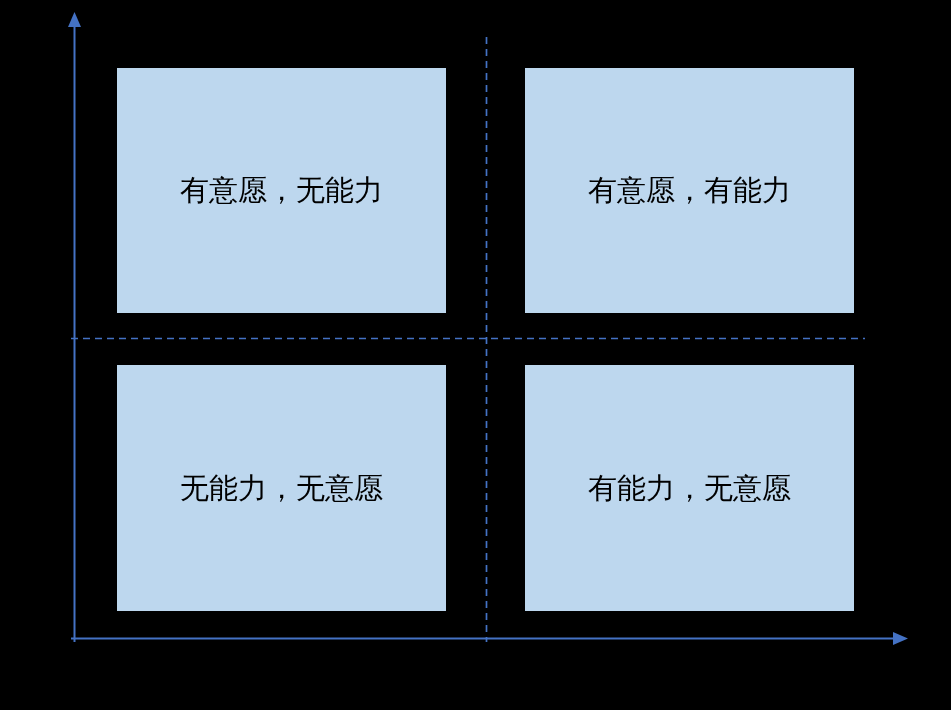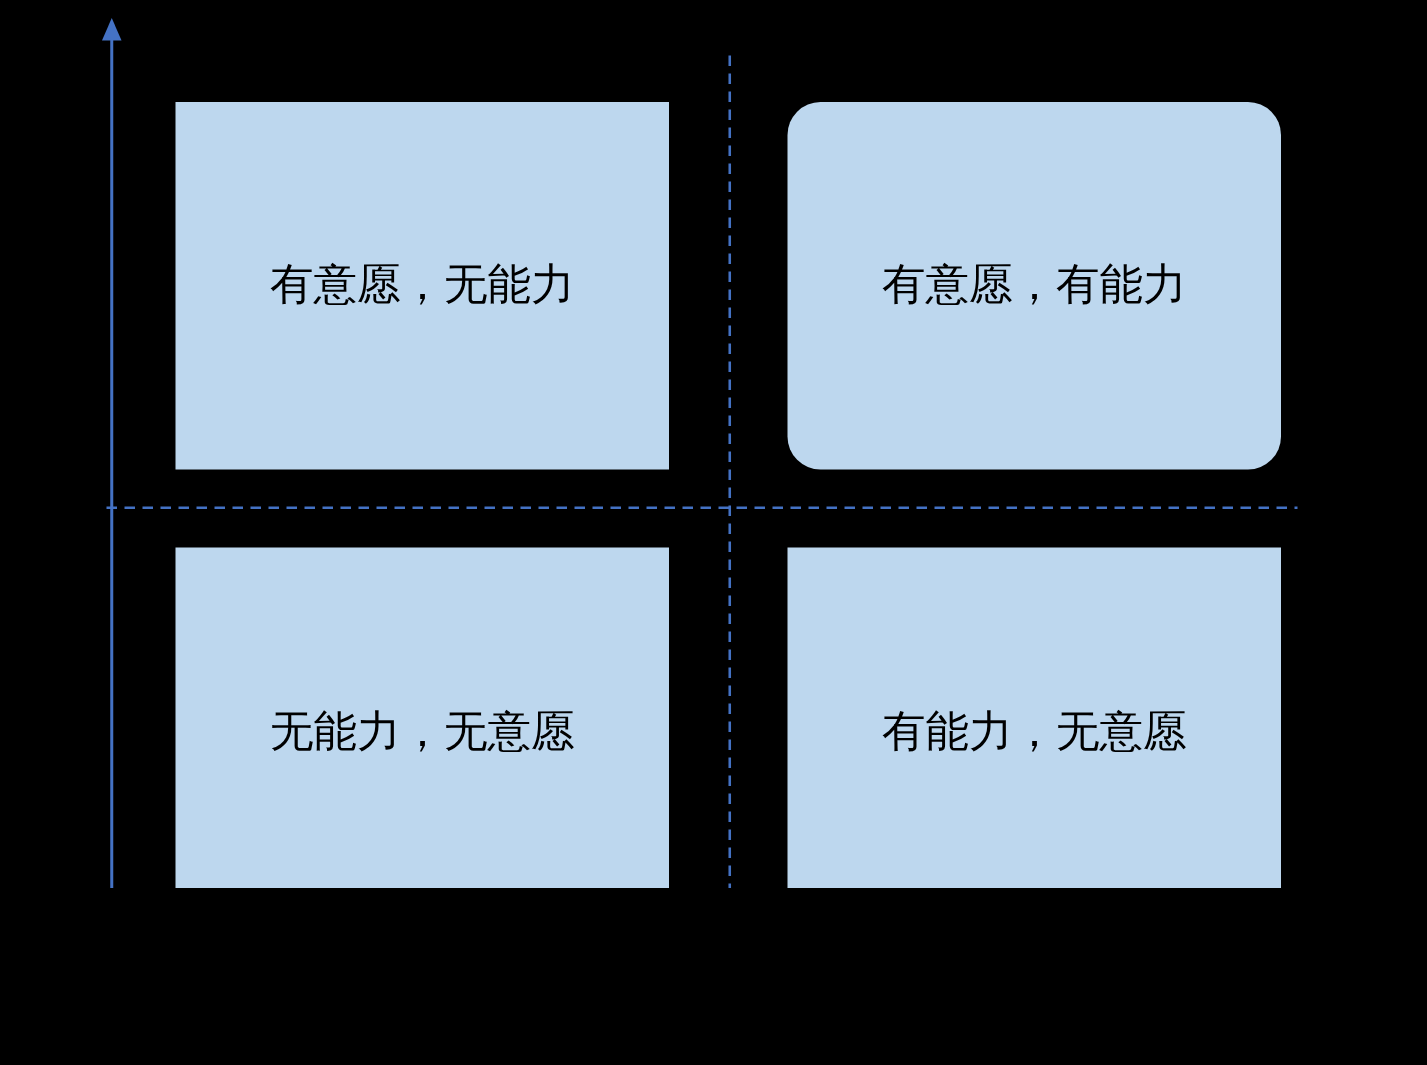--- a/index.html
+++ b/index.html
@@ -6,21 +6,21 @@
     margin: 0;
     padding: 0;
   }
   body {
     background: var(--bg, #000000);
     font-family: "Liberation Sans", sans-serif;
   }
   .canvas {
     position: relative;
     width: 951px;
-    height: 592px;
+    height: 710px;
     background: var(--bg, #000000);
     overflow: hidden;
   }
   .axes {
     position: absolute;
     left: 0;
     top: 0;
     width: 951px;
     height: 710px;
     display: block;
@@ -41,21 +41,21 @@
     stroke-dasharray: 7 5;
   }
   .quadrant {
     position: absolute;
     background: var(--quadrant-fill, #BDD7EE);
     display: flex;
     align-items: center;
     justify-content: center;
   }
   .quadrant-tl { left: 117px; top: 68px;  width: 329px; height: 245px; }
-  .quadrant-tr { left: 525px; top: 68px;  width: 329px; height: 245px; border-radius: 22px; }
+  .quadrant-tr { left: 525px; top: 68px;  width: 329px; height: 245px; }
   .quadrant-bl { left: 117px; top: 365px; width: 329px; height: 246px; }
   .quadrant-br { left: 525px; top: 365px; width: 329px; height: 246px; }
   .quadrant-label {
     color: var(--label-color, #000000);
     font-size: 29px;
     line-height: 1;
     white-space: nowrap;
     font-weight: 400;
   }
 </style>

